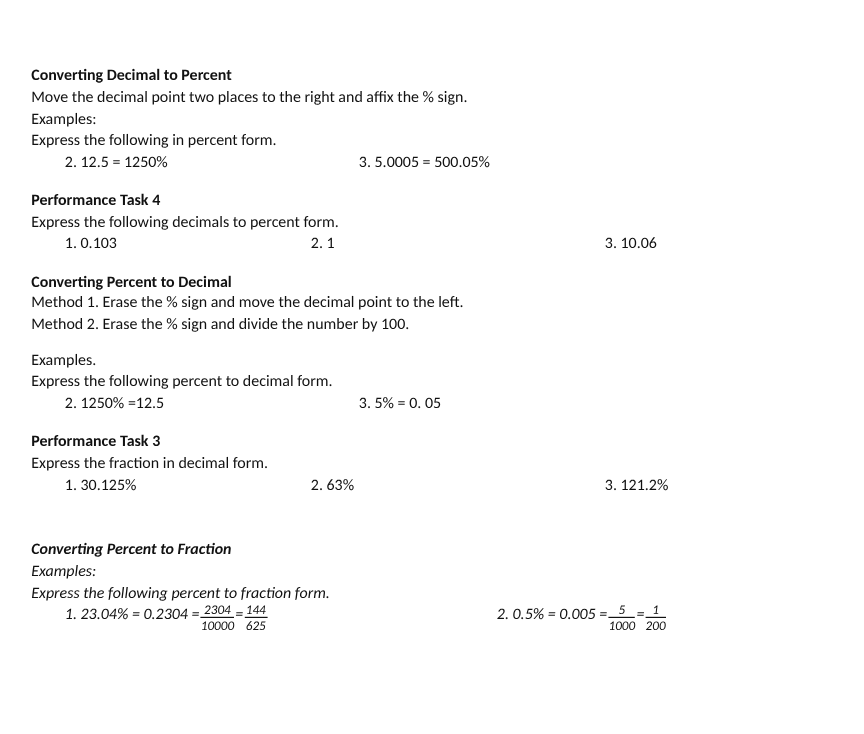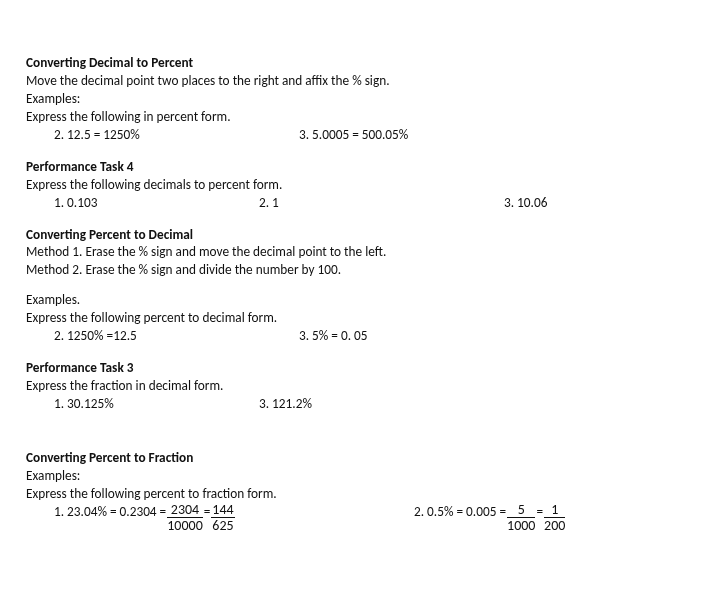--- a/index.html
+++ b/index.html
@@ -19,26 +19,26 @@
   }
   .b { font-weight: 700; }
   .row3 {
     display: flex;
     padding-left: 28px;
   }
   .row3 .c1 { flex: 0 0 205px; }
   .row3 .c2 { flex: 0 0 245px; }
   .row3 .c3 { flex: 1 1 auto; }
   .sect { margin-top: 14px; }
-  .gap  { margin-top: 36px; }
+  .gap  { margin-top: 36px; font-style: italic; }
   .frac {
     display: inline-block;
     vertical-align: middle;
     text-align: center;
-    font-size: 14px;
+    font-size: 11px;
     line-height: 1.0;
     padding: 0 1px;
   }
   .frac .n { display:block; border-bottom: 0.9px solid #111; padding: 0 1px 0.5px; }
   .frac .d { display:block; padding-top: 0.5px; }
   .eq { display:inline-block; vertical-align: middle; }
   .fracblock { display:inline-flex; }
 </style>
 </head>
 <body>
@@ -77,20 +77,21 @@
       <div class="c2">2. 1250% =12.5</div>
       <div class="c3">3.  5% = 0. 05</div>
     </div>
   </div>
 
   <div class="sect">
     <div class="b">Performance Task 3</div>
     <div>Express the fraction in decimal form.</div>
     <div class="row3">
       <div class="c1">1.   30.125%</div>
+      <div class="c2">2. 63%</div>
       <div class="c3">3.  121.2%</div>
     </div>
   </div>
 
   <div class="gap">
     <div class="b">Converting Percent to Fraction</div>
     <div>Examples:</div>
     <div>Express the following percent to fraction form.</div>
     <div class="row3">
       <div class="c1" style="flex-basis:360px">

